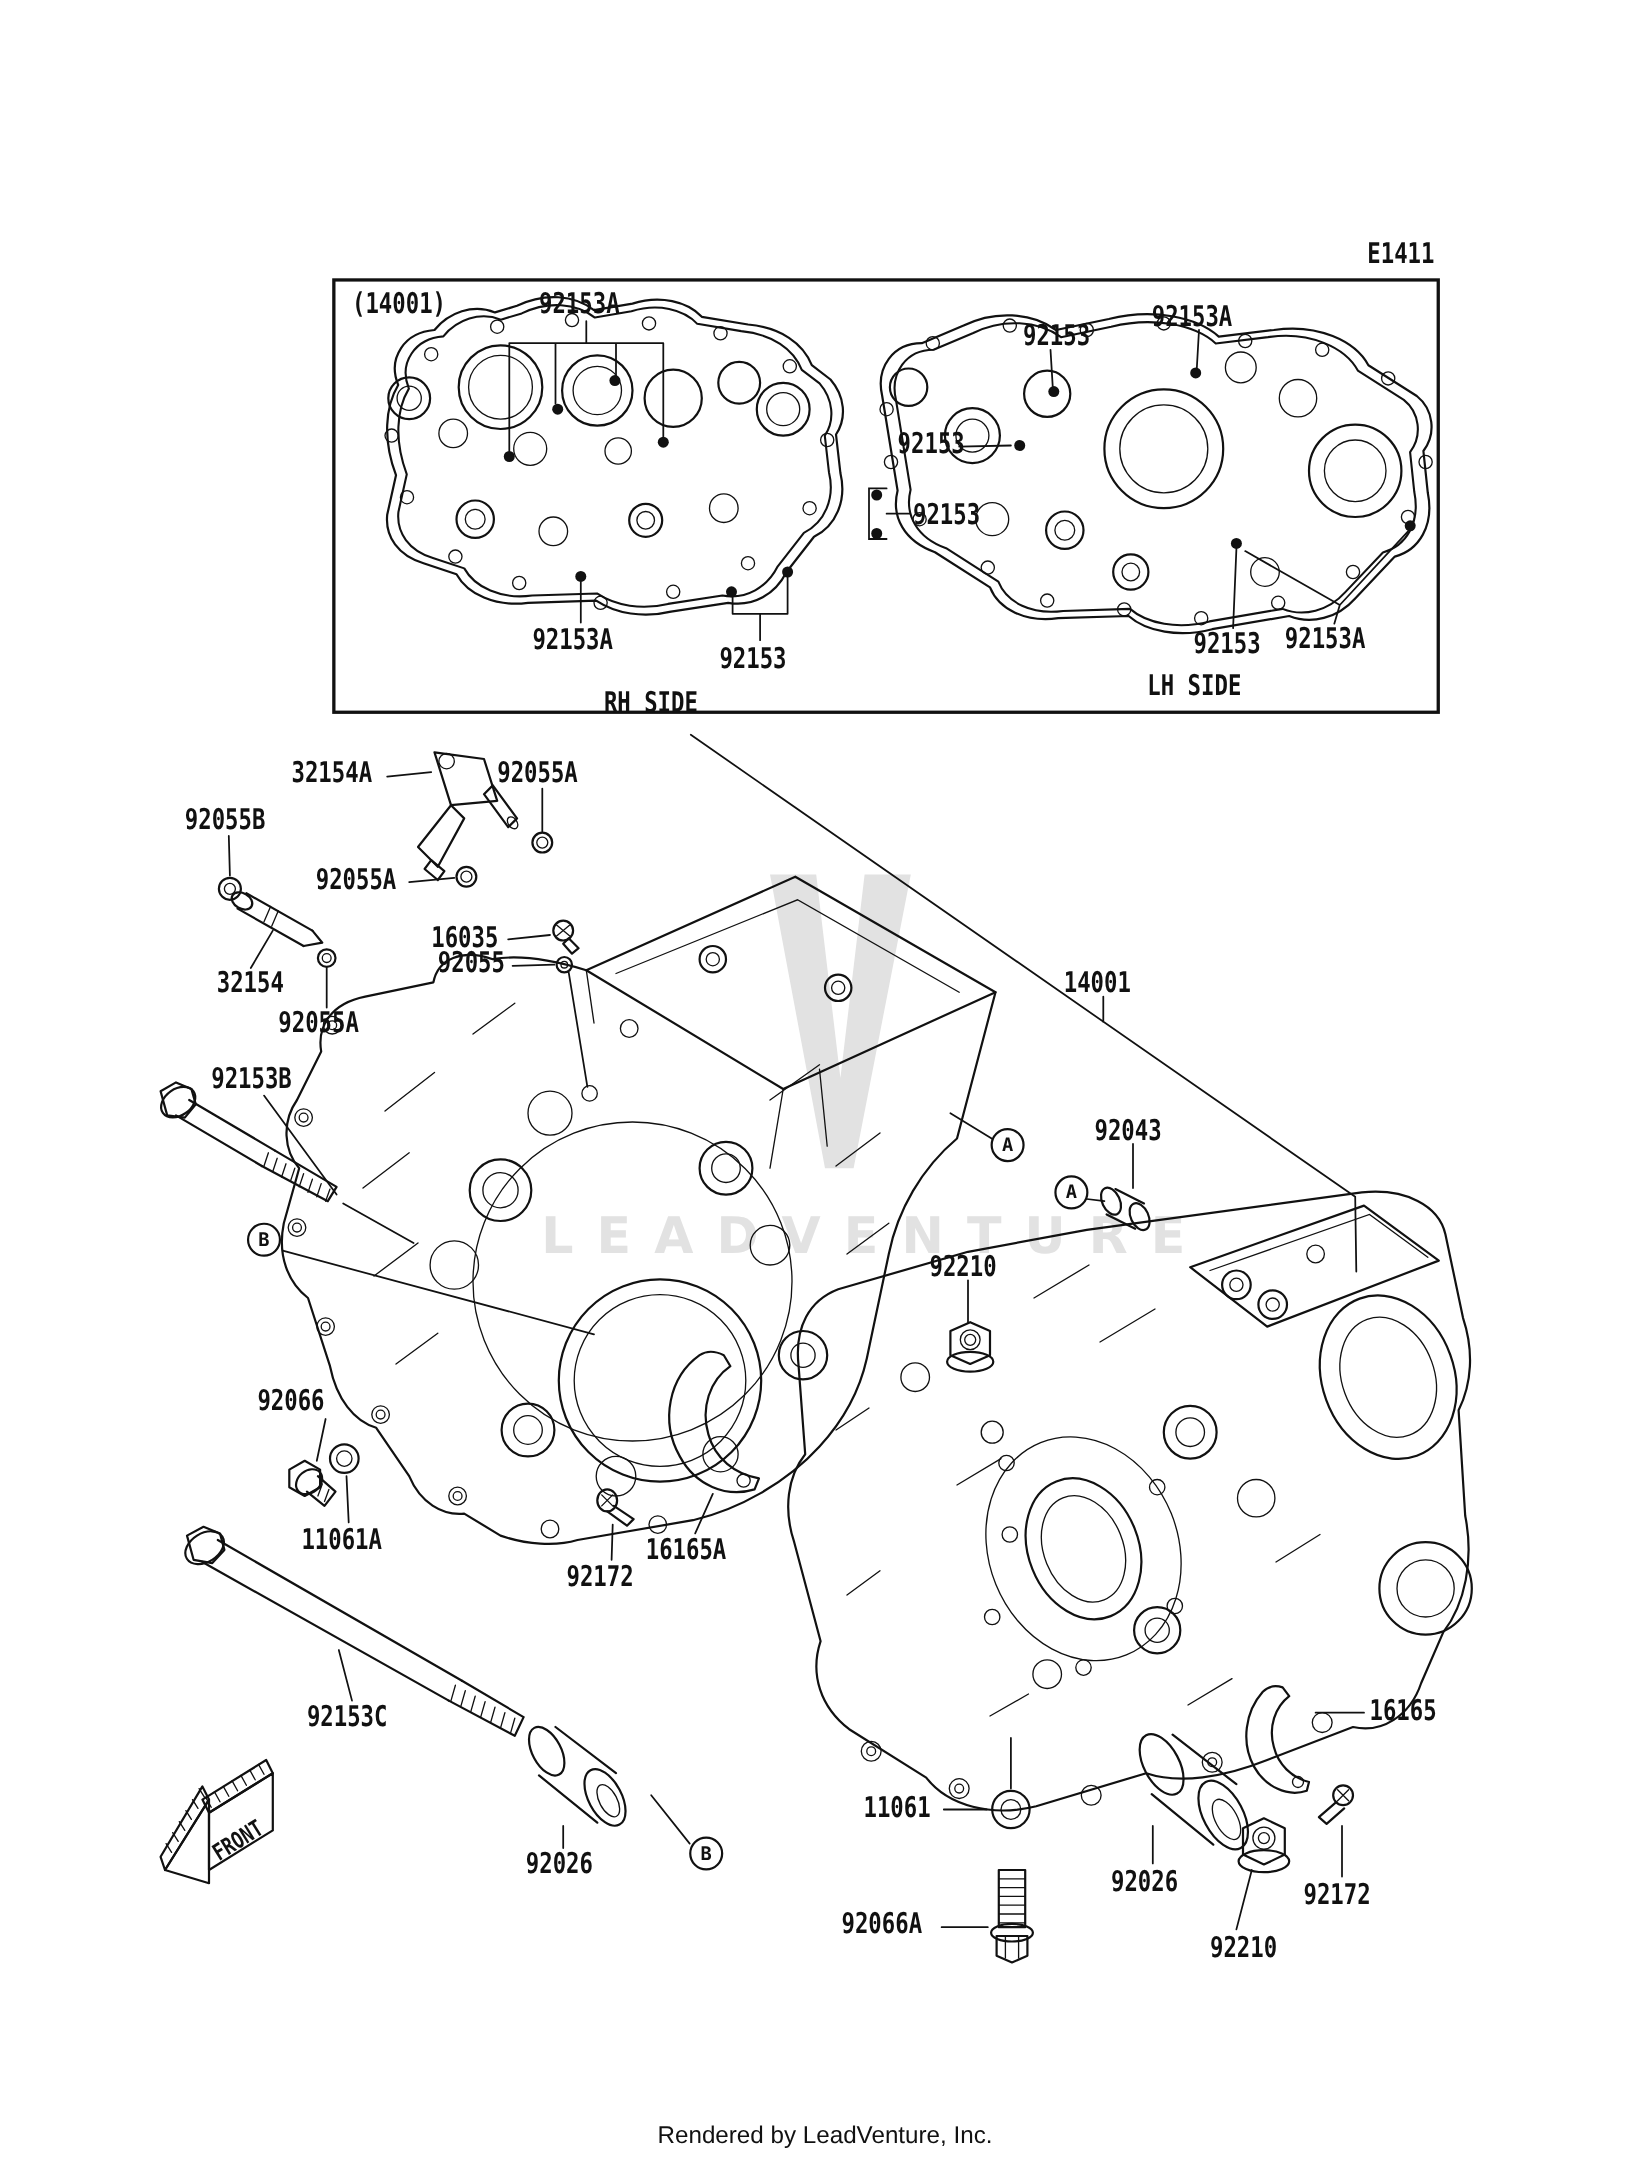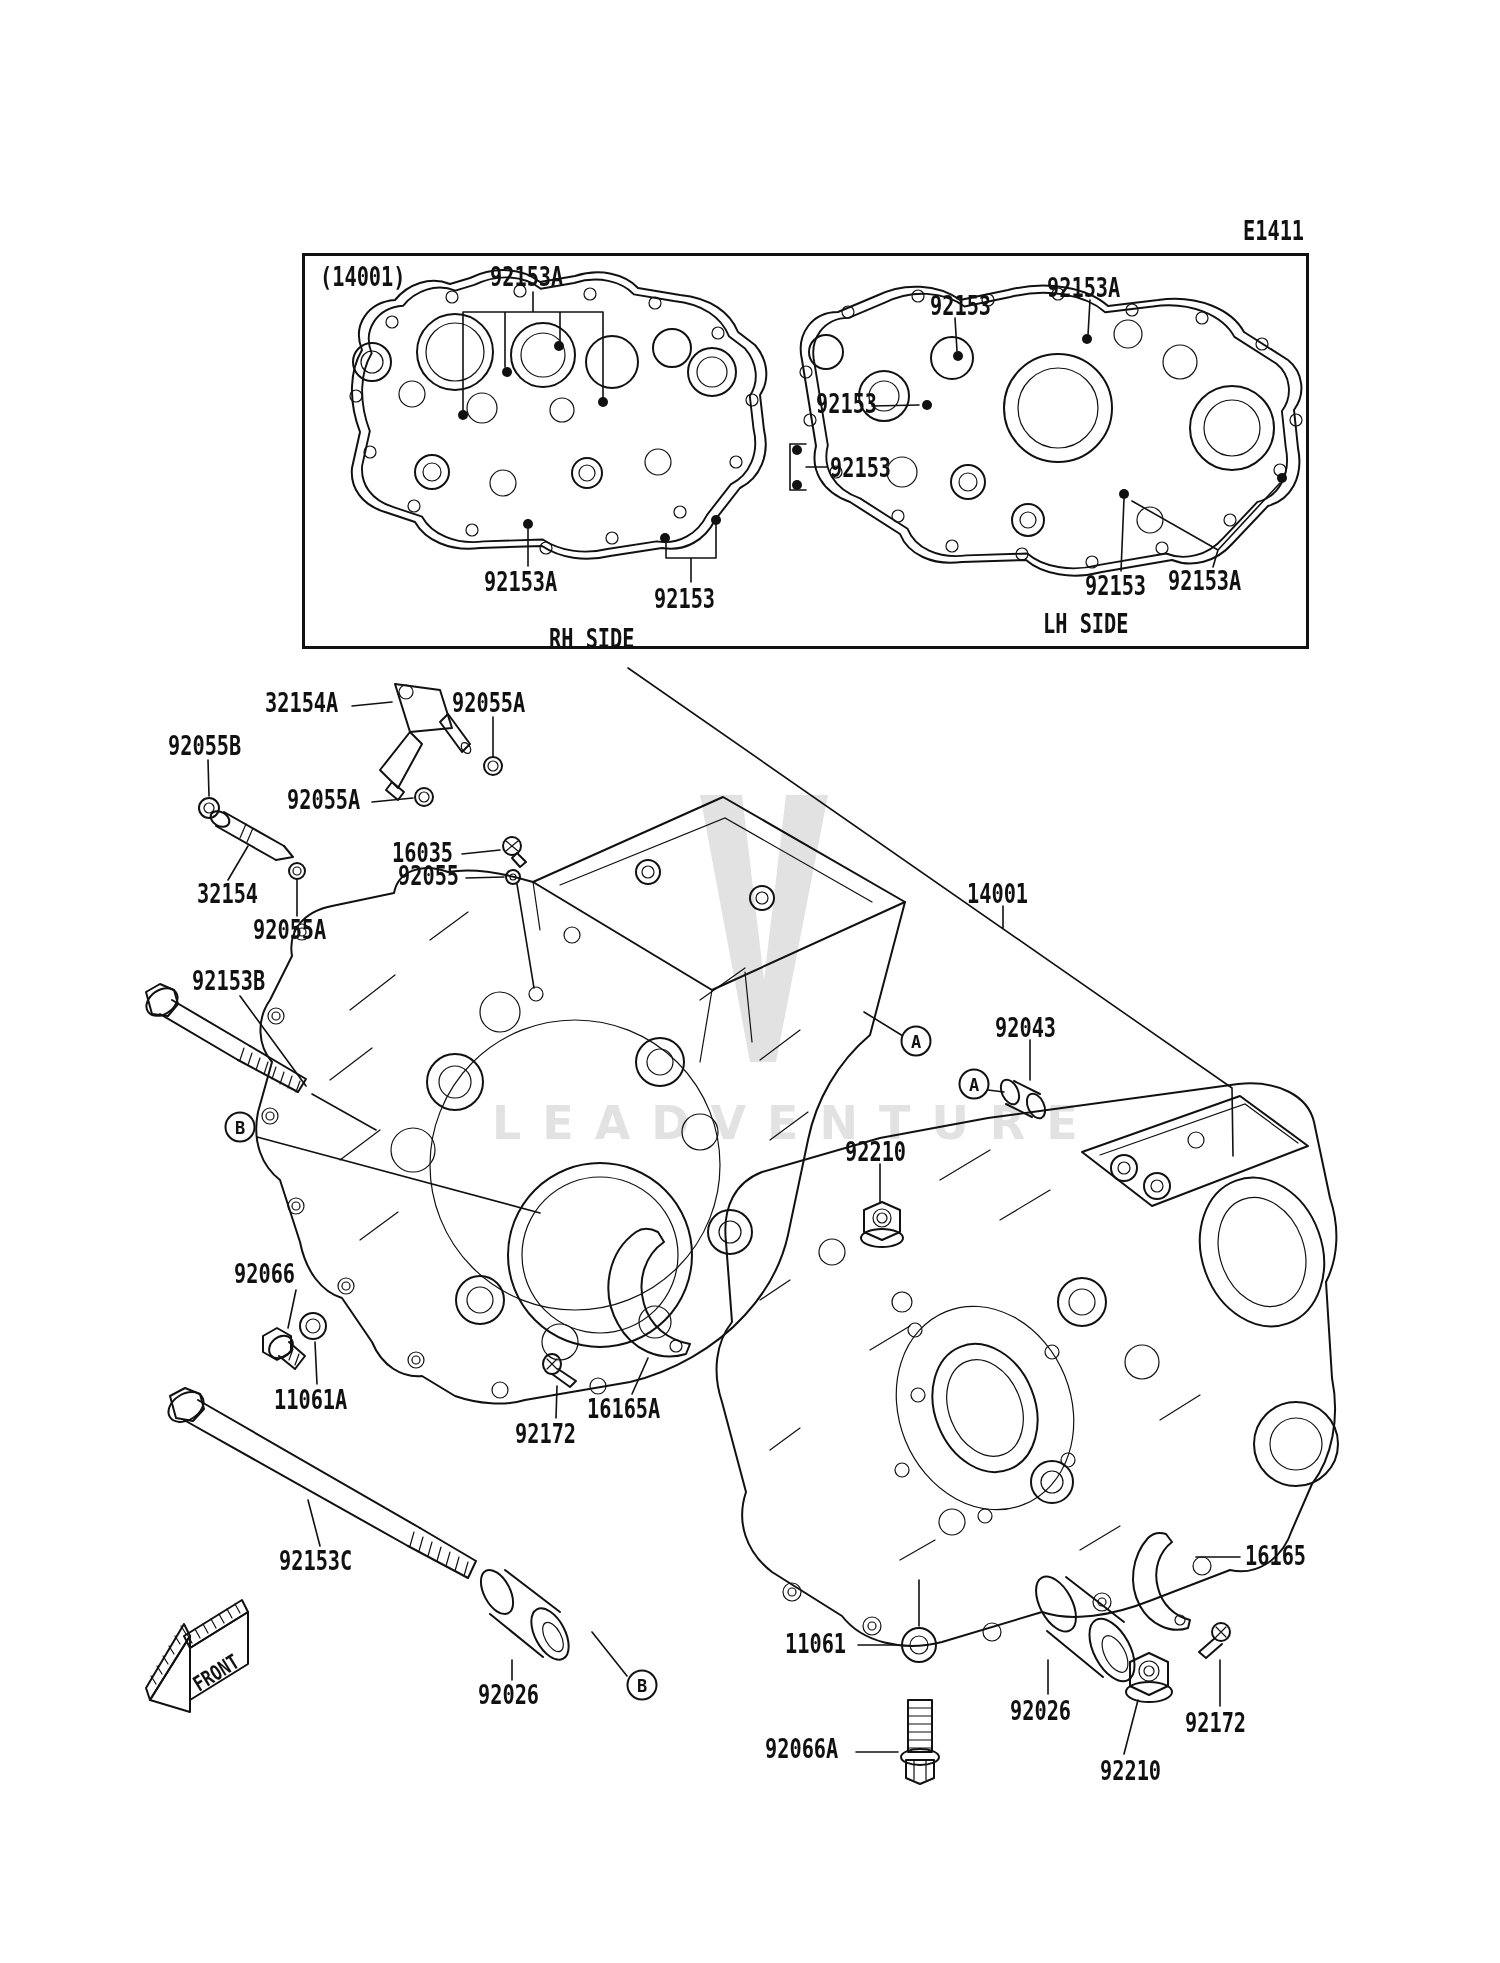--- a/index.html
+++ b/index.html
@@ -457,13 +457,14 @@
       <div class="lbl" style="left: 1245px; top: 1543px;">16165</div>
     </div>
   <div>
 
   <div class="bubble" style="left: 916px; top: 1041px;">A</div>
       <div class="bubble" style="left: 974px; top: 1084px;">A</div>
       <div class="bubble" style="left: 240px; top: 1127px;">B</div>
       <div class="bubble" style="left: 642px; top: 1685px;">B</div>
     </div>
 
+  <div id="footer-credit">Rendered by LeadVenture, Inc.</div>
 </div>
 
 </body></html>

